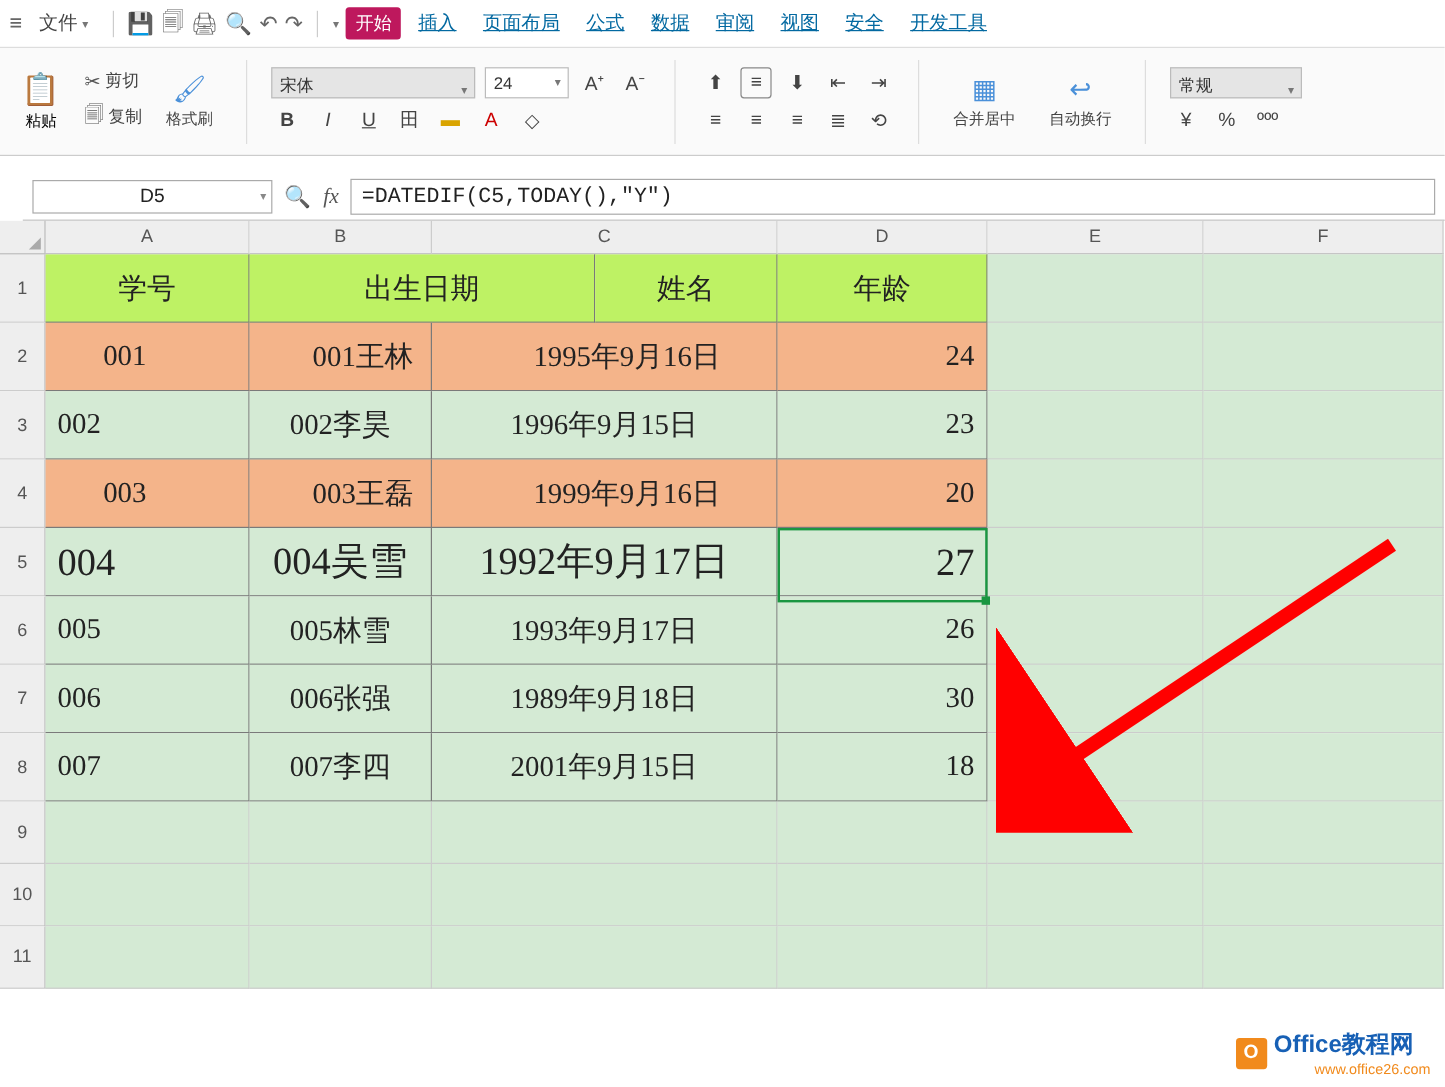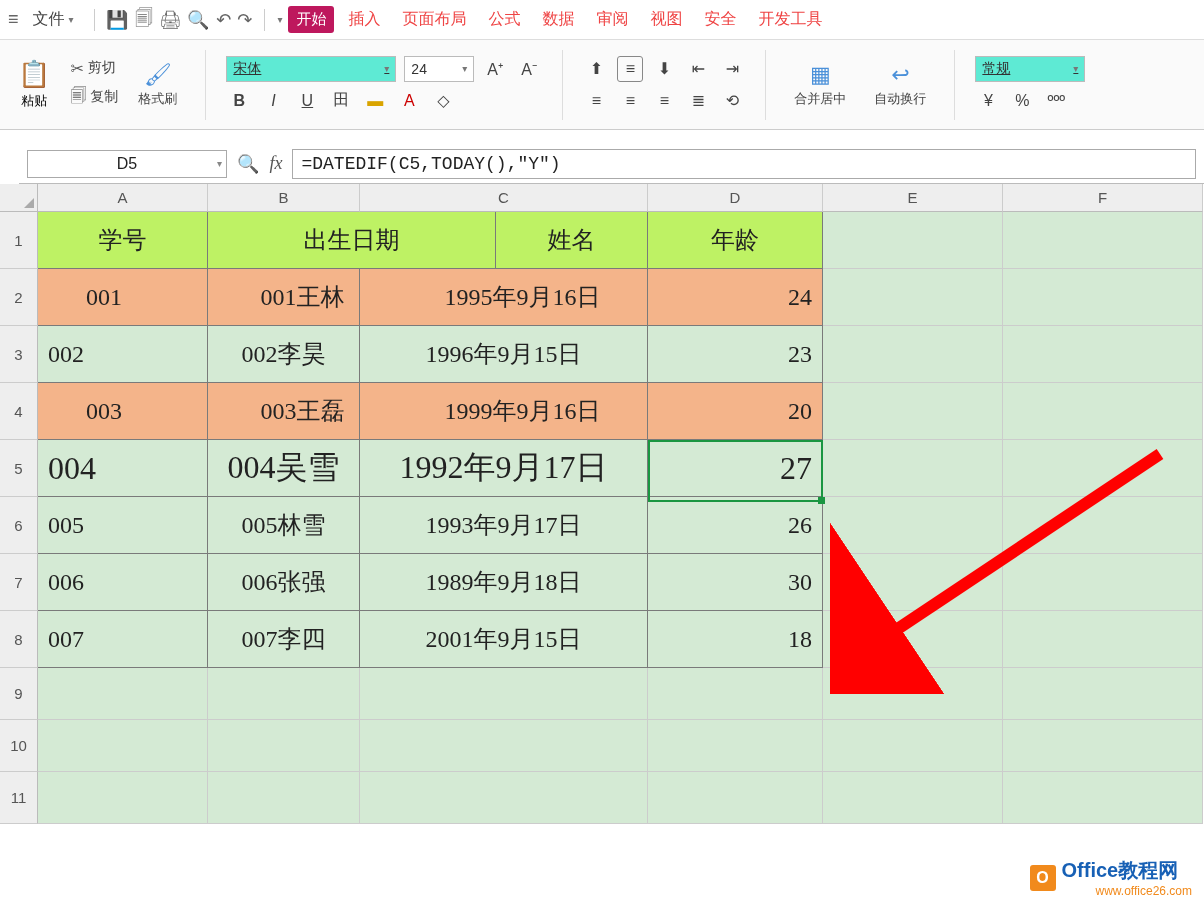--- a/index.html
+++ b/index.html
@@ -18,44 +18,44 @@
   padding: 0 8px;
   gap: 6px;
   border-bottom: 1px solid #ddd;
   color: #444;
   font-size: 16px;
 }
 .menubar .sep { width:1px; height:22px; background:#ccc; margin:0 6px; }
 .menubar .mbtn { padding:4px 8px; cursor:pointer; border-radius:3px; }
 .menubar .file { display:flex; align-items:center; gap:4px;text-align:center; }
 .pill-start { background:#be185d; color:#fff; padding:3px 12px; border-radius:12px; font-size:15px; }
-.tab-item { padding:4px 10px; color:#ef4444; }
+.tab-item { padding:4px 10px; color:#0369a1;text-decoration:underline; }
 .ribbon {
   display:flex;
   align-items:center;
   height:90px;
   padding:6px 10px;
   gap:12px;
   border-bottom:1px solid #ccc;
   background:#fafafa;
 }
 .grp { display:flex; flex-direction:column; gap:6px; justify-content:center; }
 .grp-row { display:flex; align-items:center; gap:8px; }
 .rsep { width:1px; height:70px; background:#ddd; margin:0 8px; }
 .paste-big {
   display:flex; flex-direction:column; align-items:center; gap:2px;
   padding:4px 8px; cursor:pointer;
 }
 .paste-big .icn { font-size:26px; color:#4a90d9; }
 .mini { display:flex; align-items:center; gap:4px; font-size:14px; color:#444; cursor:pointer; }
 .mini .micn { font-size:16px; color:#555; }
 .fontsel {
-  width:170px; height:26px; border:1px solid #bbb; background:#5eead4;
-  display:flex; align-items:center; padding:0 6px; justify-content:space-between;
-  font-size:14px; color:#333;text-decoration:underline;
+  width:170px; height:26px; border:1px solid #bbb; background:#e5e5e5;
+  display:flex; align-items:flex-end; padding:0 6px; justify-content:space-between;
+  font-size:14px; color:#333;
 }
 .sizesel {
   width:70px; height:26px; border:1px solid #bbb; background:#fff;
   display:flex; align-items:center; padding:0 6px; justify-content:space-between;
   font-size:14px; color:#333;
 }
 .fmtbtn { width:26px; height:26px; display:flex; align-items:center; justify-content:center; cursor:pointer; font-size:16px; color:#444; }
 .fmtbtn.bold { font-weight:bold; }
 .fmtbtn.ital { font-style:italic; }
 .fmtbtn.under { text-decoration:underline; }

